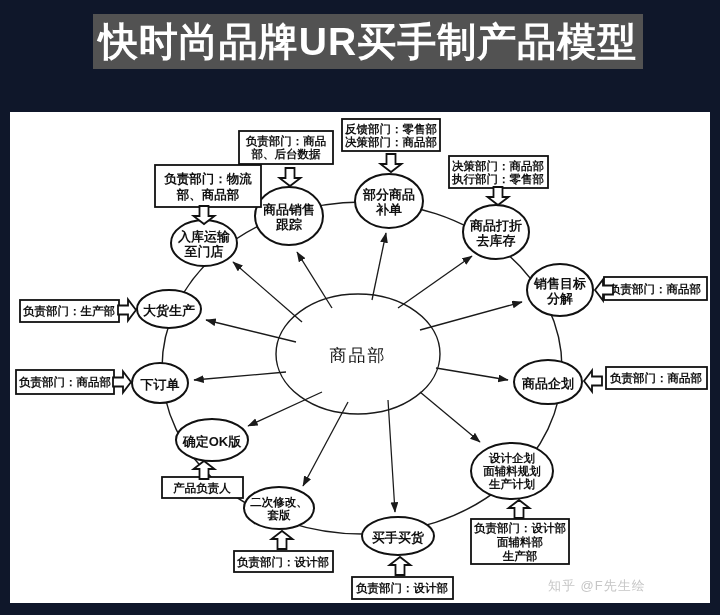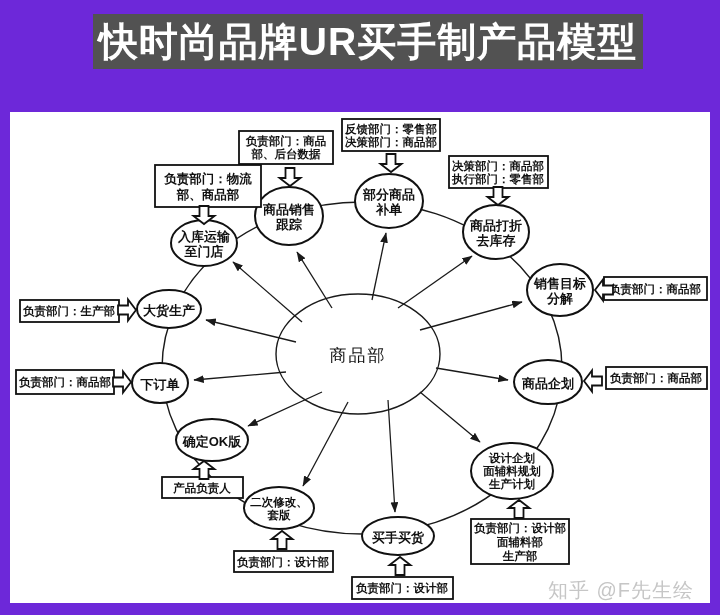--- a/index.html
+++ b/index.html
@@ -1,33 +1,33 @@
 <!DOCTYPE html>
 <html><head>
 <meta charset="utf-8">
 <style>
   html,body { margin:0; padding:0; }
   .stage {
     position:relative; width:720px; height:615px;
-    background:#6d28d9; overflow:hidden;
+    background:#0f172a; overflow:hidden;
     font-family:"Liberation Sans","DejaVu Sans",sans-serif;
   }
   .banner {
     position:absolute; left:93px; top:14px; width:550px; height:55px;
     background:#525252; color:#ffffff;
     font-size:39px; font-weight:bold; letter-spacing:1px;
     text-align:center; line-height:55px; white-space:nowrap;
   }
   .panel {
     position:absolute; left:10px; top:112px; width:700px; height:491px;
     background:#ffffff;
   }
   .watermark {
     position:absolute; left:548px; top:577px;
-    font-size:20px; color:#c6c6c6; letter-spacing:1px; white-space:nowrap;
+    font-size:13px; color:#c6c6c6; letter-spacing:1px; white-space:nowrap;
   }
   svg.diagram { position:absolute; left:0; top:0; }
   .cycle  { fill:none; stroke:#1a1a1a; stroke-width:1.4; }
   .centerEl { fill:none; stroke:#1a1a1a; stroke-width:1.4; }
   .node   { fill:#ffffff; stroke:#111111; stroke-width:2; }
   .nt     { font-size:13px; font-weight:bold; fill:#111111;
             text-anchor:middle; dominant-baseline:central;
             font-family:"Liberation Sans","DejaVu Sans",sans-serif; }
   .nt3    { font-size:11.5px; }
   .ct     { font-size:17px; fill:#111111; letter-spacing:2px;

